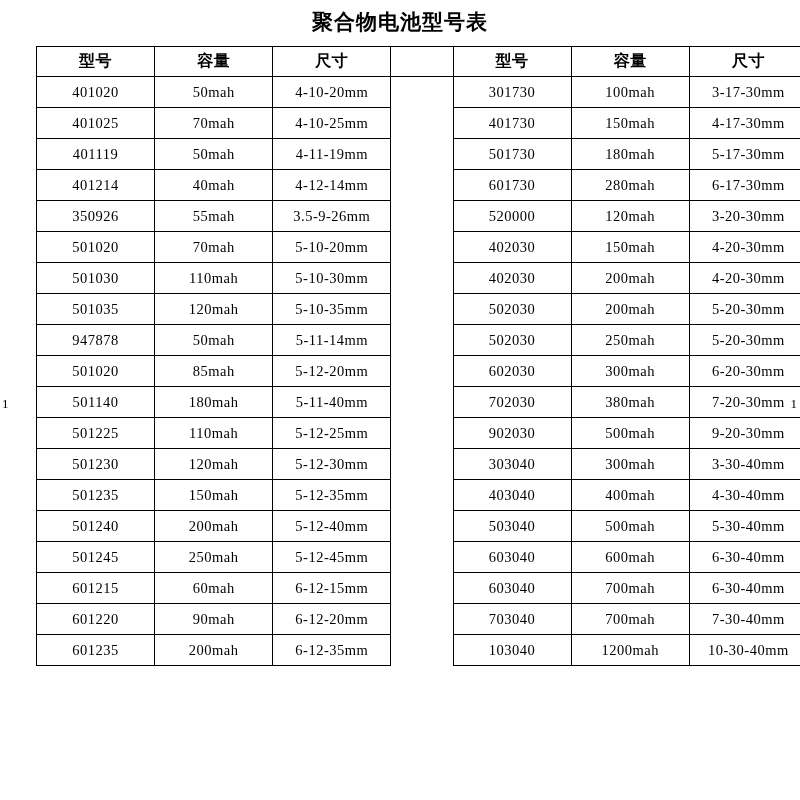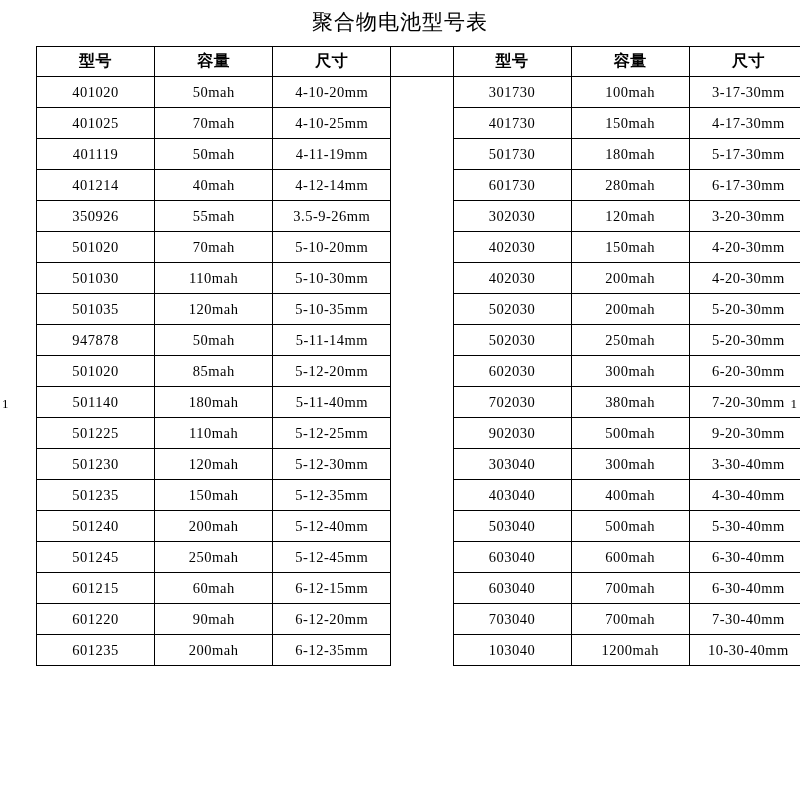--- a/index.html
+++ b/index.html
@@ -17,21 +17,21 @@
   }
   .page {
     width: 800px;
     height: 800px;
     box-sizing: border-box;
     position: relative;
   }
   .title {
     text-align: center;
     font-size: 21px;
-    font-weight: normal;
+    font-weight: bold;
     letter-spacing: 1px;
     padding-top: 8px;
     padding-bottom: 6px;
     font-family: "DejaVu Sans", sans-serif;
   }
   .side-mark {
     position: absolute;
     top: 396px;
     font-size: 13px;
     font-family: "Liberation Serif", serif;
@@ -155,21 +155,21 @@
             <td class="gap-cell"></td>
             <td>601730</td>
             <td>280mah</td>
             <td>6-17-30mm</td>
           </tr>
           <tr>
             <td>350926</td>
             <td>55mah</td>
             <td>3.5-9-26mm</td>
             <td class="gap-cell"></td>
-            <td>302030</td>
+            <td>520000</td>
             <td>120mah</td>
             <td>3-20-30mm</td>
           </tr>
           <tr>
             <td>501020</td>
             <td>70mah</td>
             <td>5-10-20mm</td>
             <td class="gap-cell"></td>
             <td>402030</td>
             <td>150mah</td>

